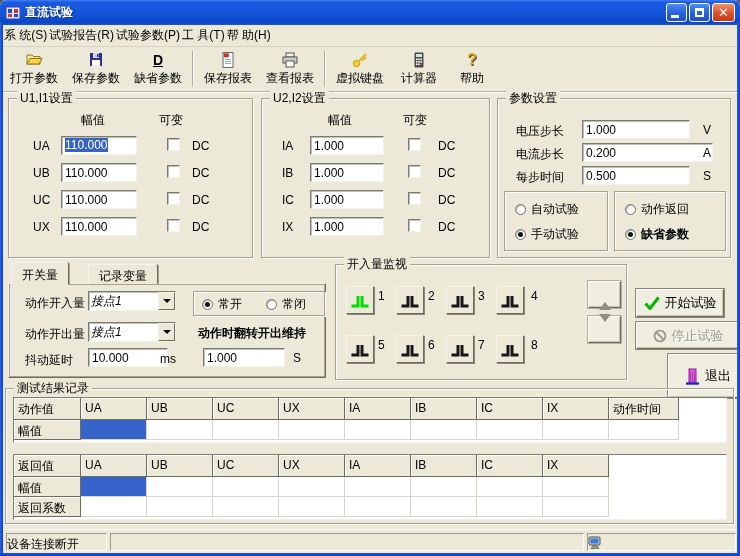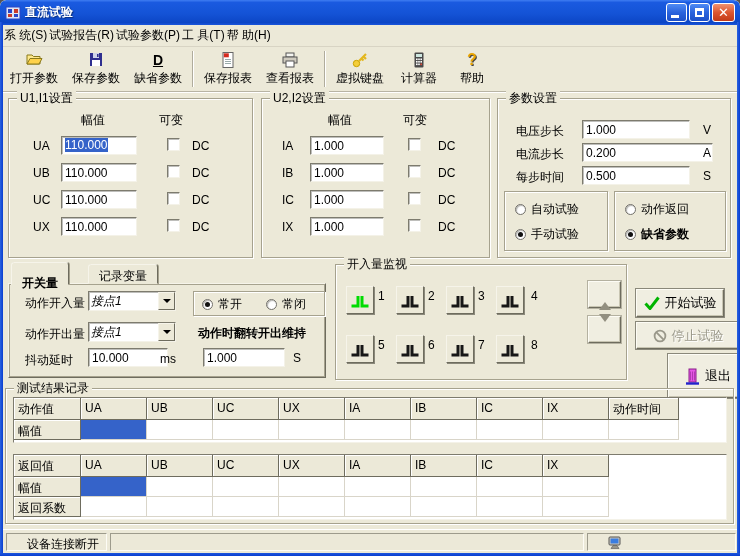--- a/index.html
+++ b/index.html
@@ -59,21 +59,21 @@
   .combo .ctext{flex:1;padding:2px 2px;line-height:14px;font-style:italic;}
   .combo .cbtn2{width:17px;background:#ECE9D8;border:1px solid;border-color:#f6f4ea #6e6c5e #6e6c5e #f6f4ea;
     display:flex;align-items:center;justify-content:center;}
   .arrow-dn{width:0;height:0;border-left:4px solid transparent;border-right:4px solid transparent;border-top:4px solid #000;}
   
   .tabctrl{position:absolute;}
   .tabbody{position:absolute;left:0;right:0;top:21px;bottom:0;background:#ECE9D8;
     border:1px solid;border-color:#f6f4ea #6e6c5e #6e6c5e #f6f4ea;box-shadow:0 0 0 1px #a6a28e inset;}
   .tab{position:absolute;top:2px;height:20px;background:#ECE9D8;padding:3px 10px 0;z-index:2;
     border:1px solid;border-color:#f6f4ea #6e6c5e transparent #f6f4ea;border-radius:3px 3px 0 0;box-shadow:1px 0 0 #a6a28e;}
-  .tab.active{top:0;height:23px;font-weight:bold;z-index:3;padding-top:12px;}
+  .tab.active{top:0;height:23px;font-weight:normal;z-index:3;padding-top:4px;}
   .tabc{position:absolute;z-index:4;}
   
   .cbtn{position:absolute;width:28px;height:28px;background:#ECE9D8;border:1px solid;padding:0;
     border-color:#f6f4ea #6e6c5e #6e6c5e #f6f4ea;box-shadow:1px 1px 0 #8a887a;color:#161616;}
   .cbtn.on{color:#00DC00;}
   .cbtn svg{width:20px;height:17px;display:block;margin:4px auto 0;}
   .cnum{position:absolute;width:12px;}
   
   .xbtn{position:absolute;background:#F0EEE1;border:1px solid;display:flex;align-items:center;justify-content:center;
     border-color:#fdfcf5 #6e6c5e #6e6c5e #fdfcf5;box-shadow:0 0 0 1px #8a887a,inset -1px -1px 0 #c8c5b2;gap:5px;font-size:13px;}
@@ -85,21 +85,21 @@
   
   .grid{position:absolute;background:#fff;border:1px solid;border-color:#7d7b6e #f4f2e8 #f4f2e8 #7d7b6e;display:grid;}
   .hcell{background:#ECE9D8;border-right:1px solid #6e6c5e;border-bottom:1px solid #6e6c5e;
     box-shadow:inset 1px 1px 0 #fff;padding:3px 0 0 4px;overflow:hidden;white-space:nowrap;}
   .dcell{background:#fff;border-right:1px solid #d9d5c9;border-bottom:1px solid #d9d5c9;}
   .dcell.sel{background:#3563C9;}
   .fillc{background:#fff;}
   
   .statusbar{position:absolute;left:3px;right:3px;top:529px;height:24px;background:#ECE9D8;border-top:1px solid #fff;}
   .spanel{position:absolute;top:3px;height:18px;border:1px solid;border-color:#9d9b8c #fdfcf5 #fdfcf5 #9d9b8c;
-    padding:2px 20px;overflow:hidden;white-space:nowrap;}
+    padding:2px 0;overflow:hidden;white-space:nowrap;}
 </style>
 </head>
 <body>
 
 <div class="window">
 
   <div class="titlebar">
     <svg width="16" height="16" viewBox="0 0 16 16">
       <rect x="1" y="2" width="14" height="12" fill="#dfe6f5" stroke="#2a46c8"></rect>
       <rect x="3" y="4" width="4" height="4" fill="#2a46c8"></rect>

